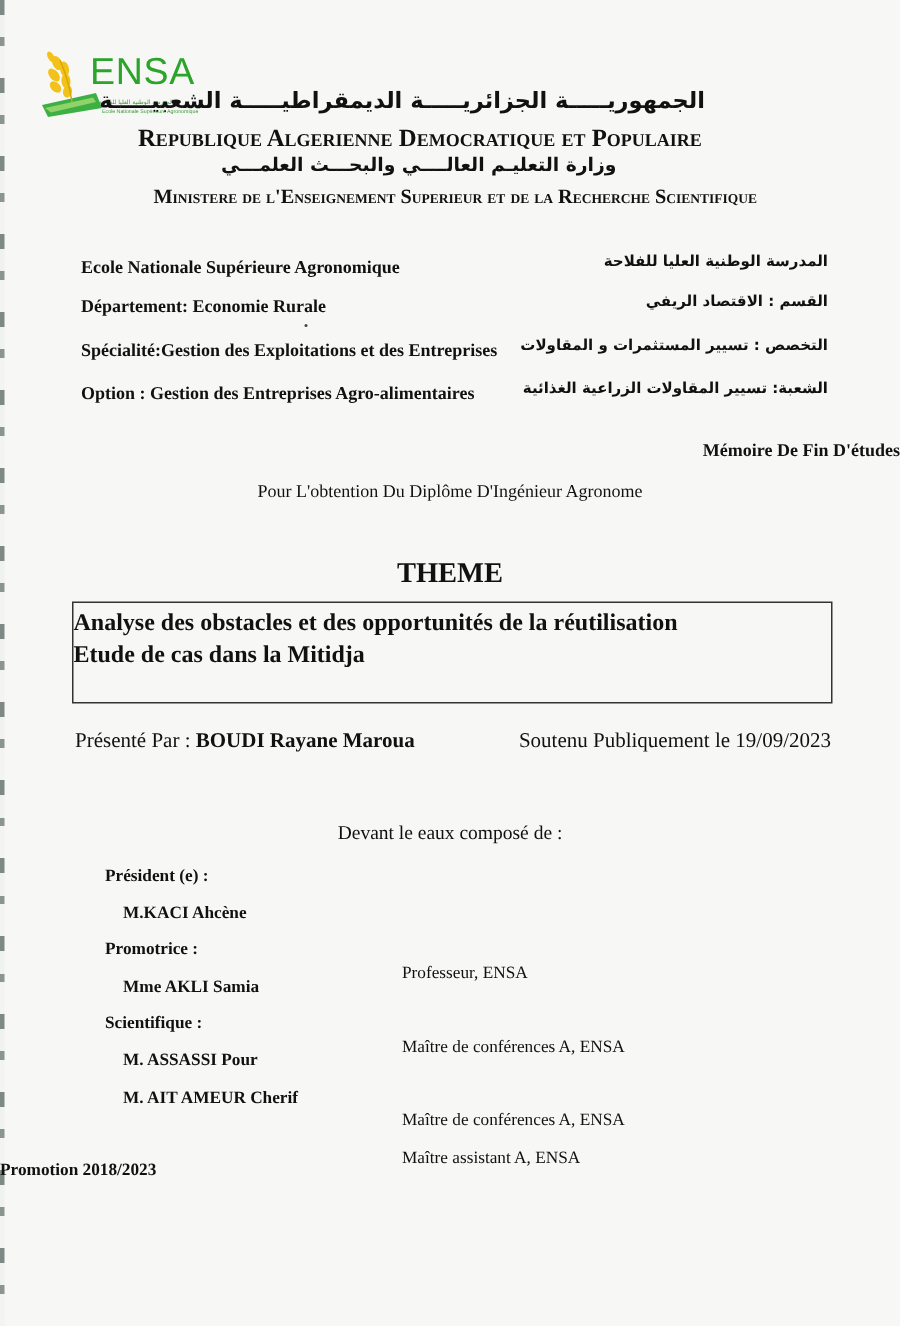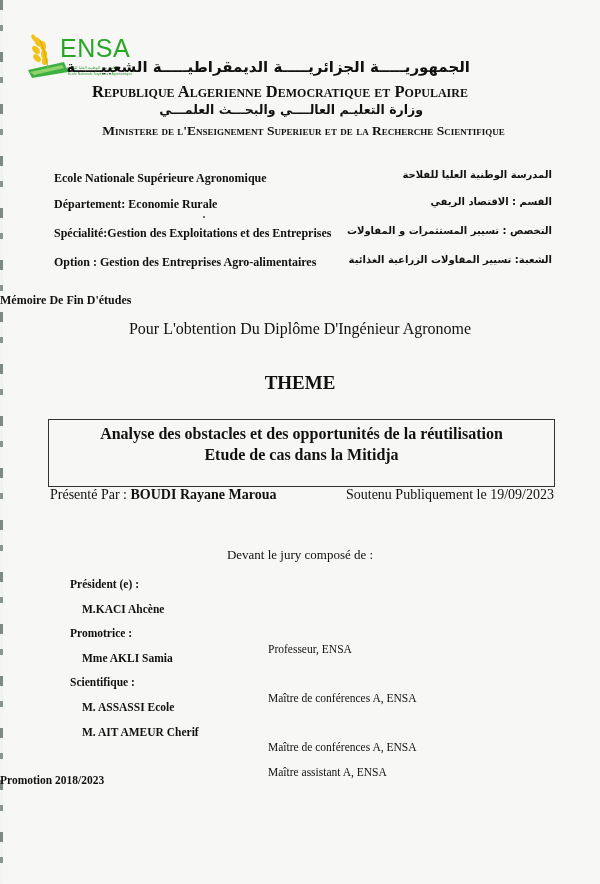--- a/index.html
+++ b/index.html
@@ -47,52 +47,51 @@
       font-size: 3.5px; color: #3a9a3a; white-space: nowrap;
     }
 
     .ar-head {
       font-family: "DejaVu Sans", sans-serif;
       font-weight: bold;
       direction: rtl;
       white-space: nowrap;
     }
     .ar-title { left: 145px; top: 58px; width: 325px; text-align: center; font-size: 15px; letter-spacing: 0.5px; }
-    .ar-ministry { left: 193px; top: 102px; width: 230px; text-align: right; font-size: 12.5px; }
+    .ar-ministry { left: 181px; top: 102px; width: 230px; text-align: right; font-size: 12.5px; }
 
     .fr-rep {
       left: 92px; top: 82px; width: 420px; text-align: left;
       font-weight: bold; font-size: 16.5px; font-variant: small-caps; white-space: nowrap;
     }
     .fr-ministry {
       left: 56px; top: 123px; width: 495px; text-align: center;
       font-weight: bold; font-size: 13.5px; font-variant: small-caps; white-space: nowrap; font-family: Liberation Serif, serif;
     }
 
     .info-fr {
       left: 54px; font-weight: bold; font-size: 12px; white-space: nowrap;
     }
     .info-ar {
       right: 48px; font-family: "DejaVu Sans", sans-serif; font-weight: bold;
       font-size: 10px; direction: rtl; white-space: nowrap; text-align: right;
     }
     .dot-mark { left: 203px; top: 216px; width: 2px; height: 2px; background: #444; border-radius: 1px; }
 
-    .memoire { left: 0; top: 293px; width: 600px; text-align: left; font-weight: bold; font-size: 12px; }
-    .obtention { left: 0; top: 320px; width: 600px; text-align: center; font-size: 16px; }
+    .memoire { left: 0; top: 293px; width: 600px; text-align: right; font-weight: bold; font-size: 12px; }
+    .obtention { left: 0; top: 320px; width: 600px; text-align: center; font-size: 12px; }
 
     .theme {
       left: 0; top: 372px; width: 600px; text-align: center;
       font-weight: bold; font-size: 19px;
     }
     .theme-box {
-      left: 48px; top: 419px; width: 507px; height: 68px;
+      left: 48px; top: 401px; width: 507px; height: 68px;
       border: 1px solid #333;
       box-sizing: border-box;
-      text-align: center;
       font-weight: bold; font-size: 16px; line-height: 21px;
       padding-top: 3px;
     }
     .theme-line { display: block; white-space: nowrap; }
 
     .presente { left: 50px; top: 487px; font-size: 14px; white-space: nowrap; }
     .presente b { font-weight: bold; }
     .soutenu { right: 46px; top: 487px; font-size: 14px; white-space: nowrap; }
 
     .devant { left: 0; top: 547px; width: 600px; text-align: center; font-size: 13px; }
@@ -154,29 +153,29 @@
 <div class="abs theme-box">
   <span class="theme-line">Analyse des obstacles et des opportunités de la réutilisation</span>
   <span class="theme-line">Etude de cas dans la Mitidja</span>
 </div>
 
 <div class="abs presente">
   <span>Présenté Par : </span><b>BOUDI Rayane Maroua</b>
 </div>
 <div class="abs soutenu">Soutenu Publiquement le 19/09/2023</div>
 
-<div class="abs devant">Devant le jury composé de :</div>
+<div class="abs devant">Devant le eaux composé de :</div>
 
 <div class="abs jury-role" style="top:578px">Président (e) :</div>
 <div class="abs jury-name" style="top:603px">M.KACI Ahcène</div>
 <div class="abs jury-title" style="top:603px">Professeur, ENSA</div>
 
 <div class="abs jury-role" style="top:627px">Promotrice :</div>
 <div class="abs jury-name" style="top:652px">Mme AKLI Samia</div>
 <div class="abs jury-title" style="top:652px">Maître de conférences A, ENSA</div>
 
 <div class="abs jury-role" style="top:676px">Scientifique :</div>
-<div class="abs jury-name" style="top:701px">M. ASSASSI Ecole</div>
+<div class="abs jury-name" style="top:701px">M. ASSASSI Pour</div>
 <div class="abs jury-title" style="top:701px">Maître de conférences A, ENSA</div>
 <div class="abs jury-name" style="top:726px">M. AIT AMEUR Cherif</div>
 <div class="abs jury-title" style="top:726px">Maître assistant A, ENSA</div>
 
 <div class="abs promotion">Promotion 2018/2023</div>
 
 </body></html>

